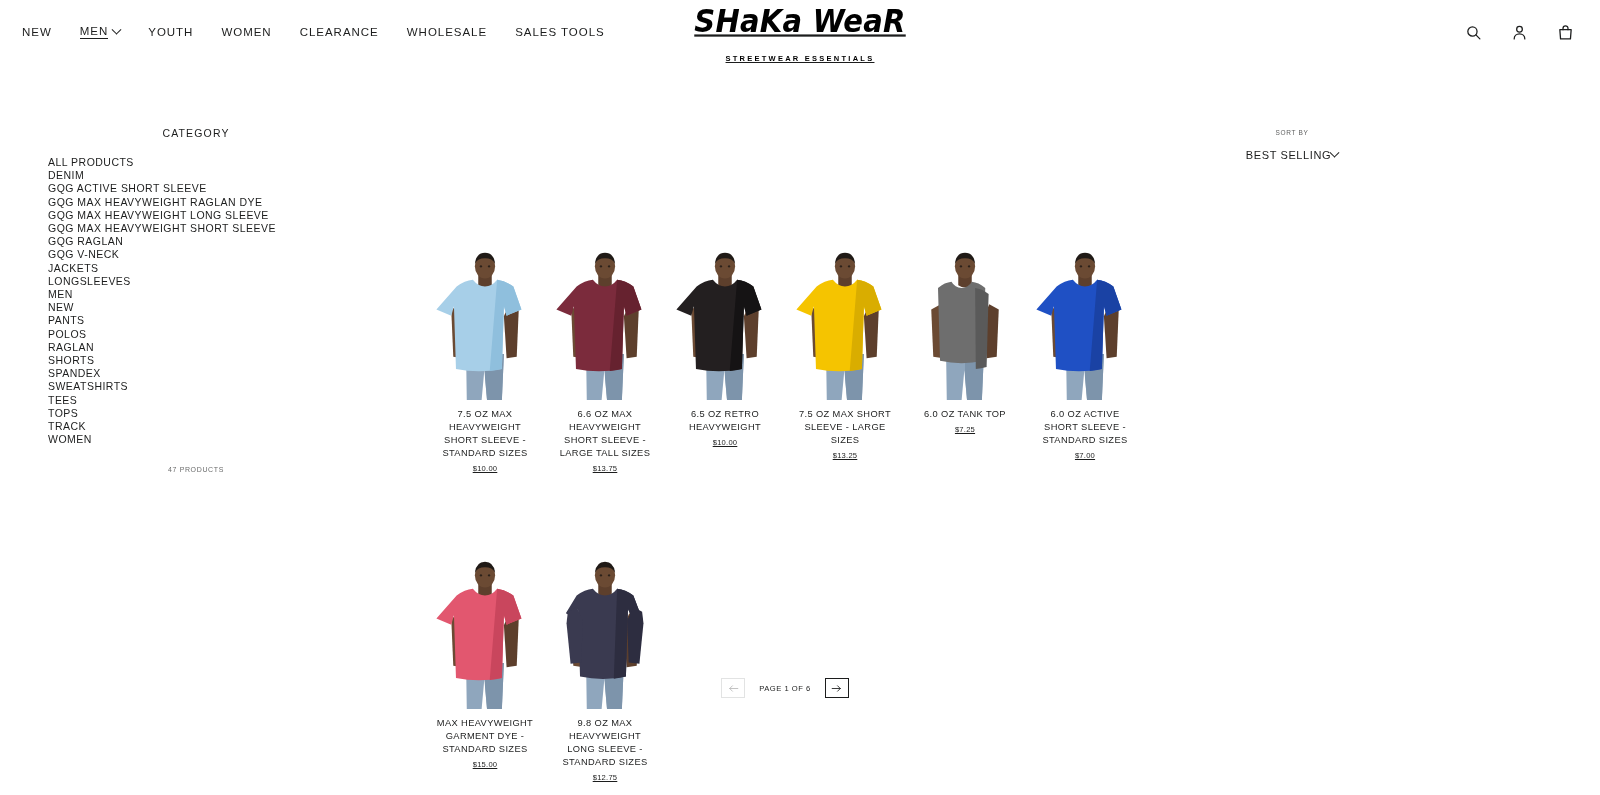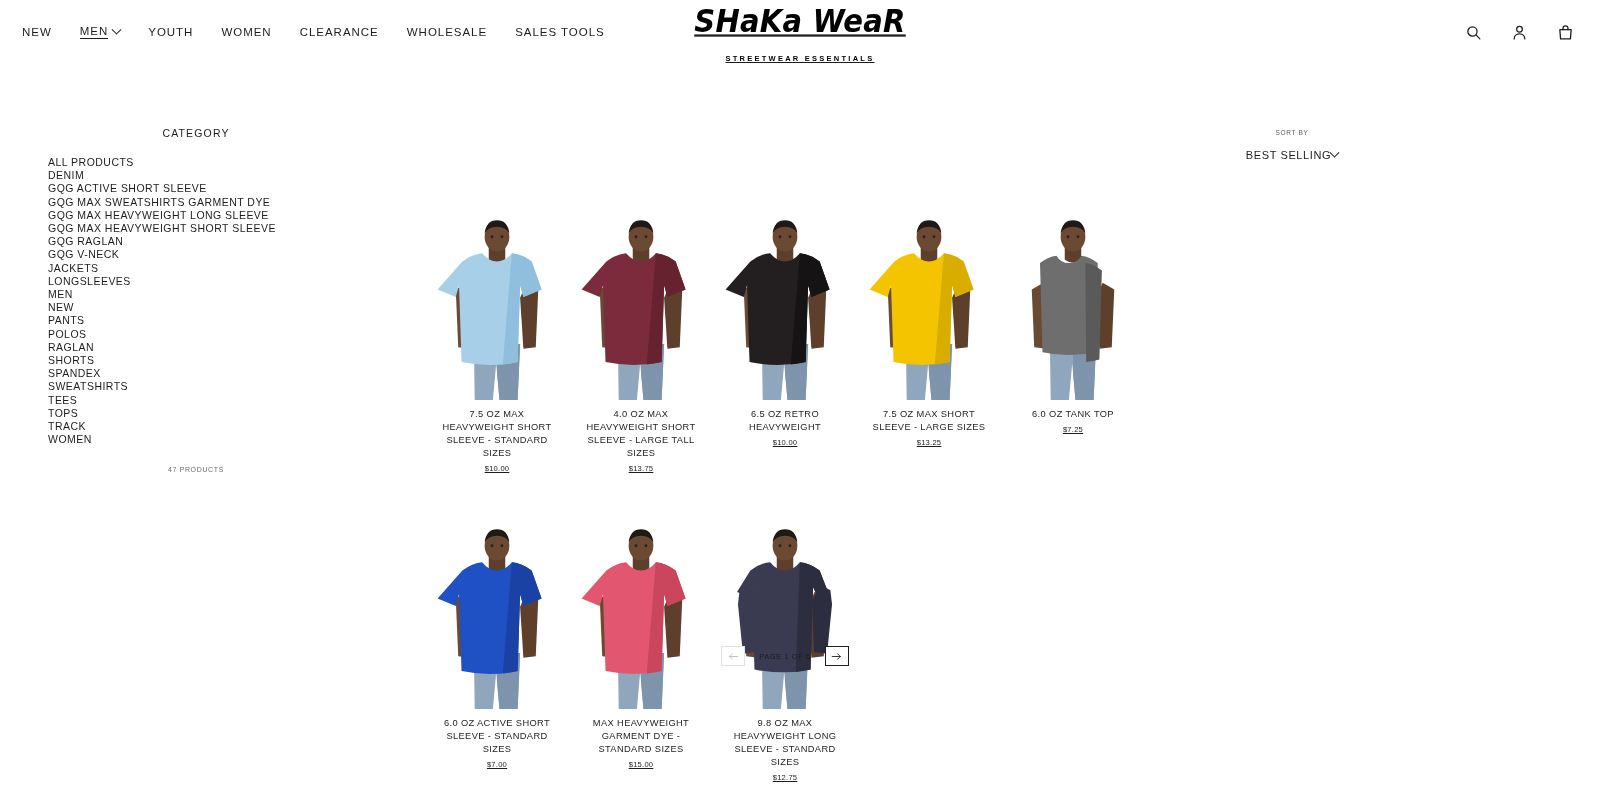--- a/index.html
+++ b/index.html
@@ -163,21 +163,21 @@
     transform: rotate(45deg) translate(-2px,-2px);
   }
 
   
   .grid {
     position: absolute;
     left: 425px;
     top: 118px;
     width: 720px;
     display: grid;
-    grid-template-columns: repeat(5, 1fr);
+    grid-template-columns: repeat(6, 1fr);
     column-gap: 0px;
     row-gap: 18px;
   }
   .card { cursor: pointer; text-align: center; padding: 0 6px; }
   .photo {
     position: relative;
     width: 100%;
     height: 218px;
     overflow: hidden;
     background: #ffffff;
@@ -196,21 +196,21 @@
     font-size: 7.6px;
     letter-spacing: .03em;
     color: #1c1d1d;
     text-decoration: underline;
   }
 
   
   .pagination {
     position: absolute;
     left: 425px;
-    top: 582px;
+    top: 614px;
     width: 720px;
     display: flex;
     align-items: center;
     justify-content: center;
     gap: 14px;
   }
   .pg-btn {
     width: 24px; height: 20px;
     border: 1px solid #d3d4d4;
     display: flex; align-items: center; justify-content: center;
@@ -283,21 +283,21 @@
 </div>
 
 <div class="page">
 
   <aside class="sidebar">
     <div class="cat-title">CATEGORY</div>
     <ul class="cat-list">
       <li>ALL PRODUCTS</li>
       <li>DENIM</li>
       <li>GQG ACTIVE SHORT SLEEVE</li>
-      <li>GQG MAX SWEATSHIRTS GARMENT DYE</li>
+      <li>GQG MAX HEAVYWEIGHT RAGLAN DYE</li>
       <li>GQG MAX HEAVYWEIGHT LONG SLEEVE</li>
       <li>GQG MAX HEAVYWEIGHT SHORT SLEEVE</li>
       <li>GQG RAGLAN</li>
       <li>GQG V-NECK</li>
       <li>JACKETS</li>
       <li>LONGSLEEVES</li>
       <li>MEN</li>
       <li>NEW</li>
       <li>PANTS</li>
       <li>POLOS</li>
@@ -364,21 +364,21 @@
       <path d="M38 50 q12 -9 24 -10 q8 10 18 10 q10 0 18 -10 q12 1 24 10
                l12 34 l-22 9 l-4 -14 l-3 93 q-34 7 -68 0 l-3 -93 l-4 14 l-22 -9 z" fill="#7b2b3c"></path>
       <path d="M98 40 q12 1 24 10 l12 34 l-22 9 l-4 -14 l-3 93 q-9 2 -18 3 z" fill="#66222f"></path>
 
     <ellipse cx="80" cy="20" rx="15" ry="18" fill="#6b4a33"></ellipse>
     <path d="M65 16 q2 -16 15 -16 q13 0 15 16 q-4 -8 -15 -8 q-11 0 -15 8 z" fill="#201a16"></path>
     <ellipse cx="74" cy="20" rx="1.6" ry="1.8" fill="#2b211a"></ellipse>
     <ellipse cx="86" cy="20" rx="1.6" ry="1.8" fill="#2b211a"></ellipse>
   </svg>
         </div>
-        <div class="p-title">4.0 OZ MAX HEAVYWEIGHT SHORT SLEEVE - LARGE TALL SIZES</div>
+        <div class="p-title">6.6 OZ MAX HEAVYWEIGHT SHORT SLEEVE - LARGE TALL SIZES</div>
         <div class="p-price">$13.75</div>
       </div>
       <div class="card">
         <div class="photo">
   <svg viewBox="0 0 160 218" preserveAspectRatio="xMidYMax meet">
     <rect width="160" height="218" fill="#ffffff"></rect>
 
     <path d="M52 150 l56 0 l-3 68 l-22 0 l-4 -44 l-4 44 l-22 0 z" fill="#8fa6bd"></path>
     <path d="M80 150 l28 0 l-3 68 l-22 0 l-3 -34 z" fill="#7d94ab"></path>
 

